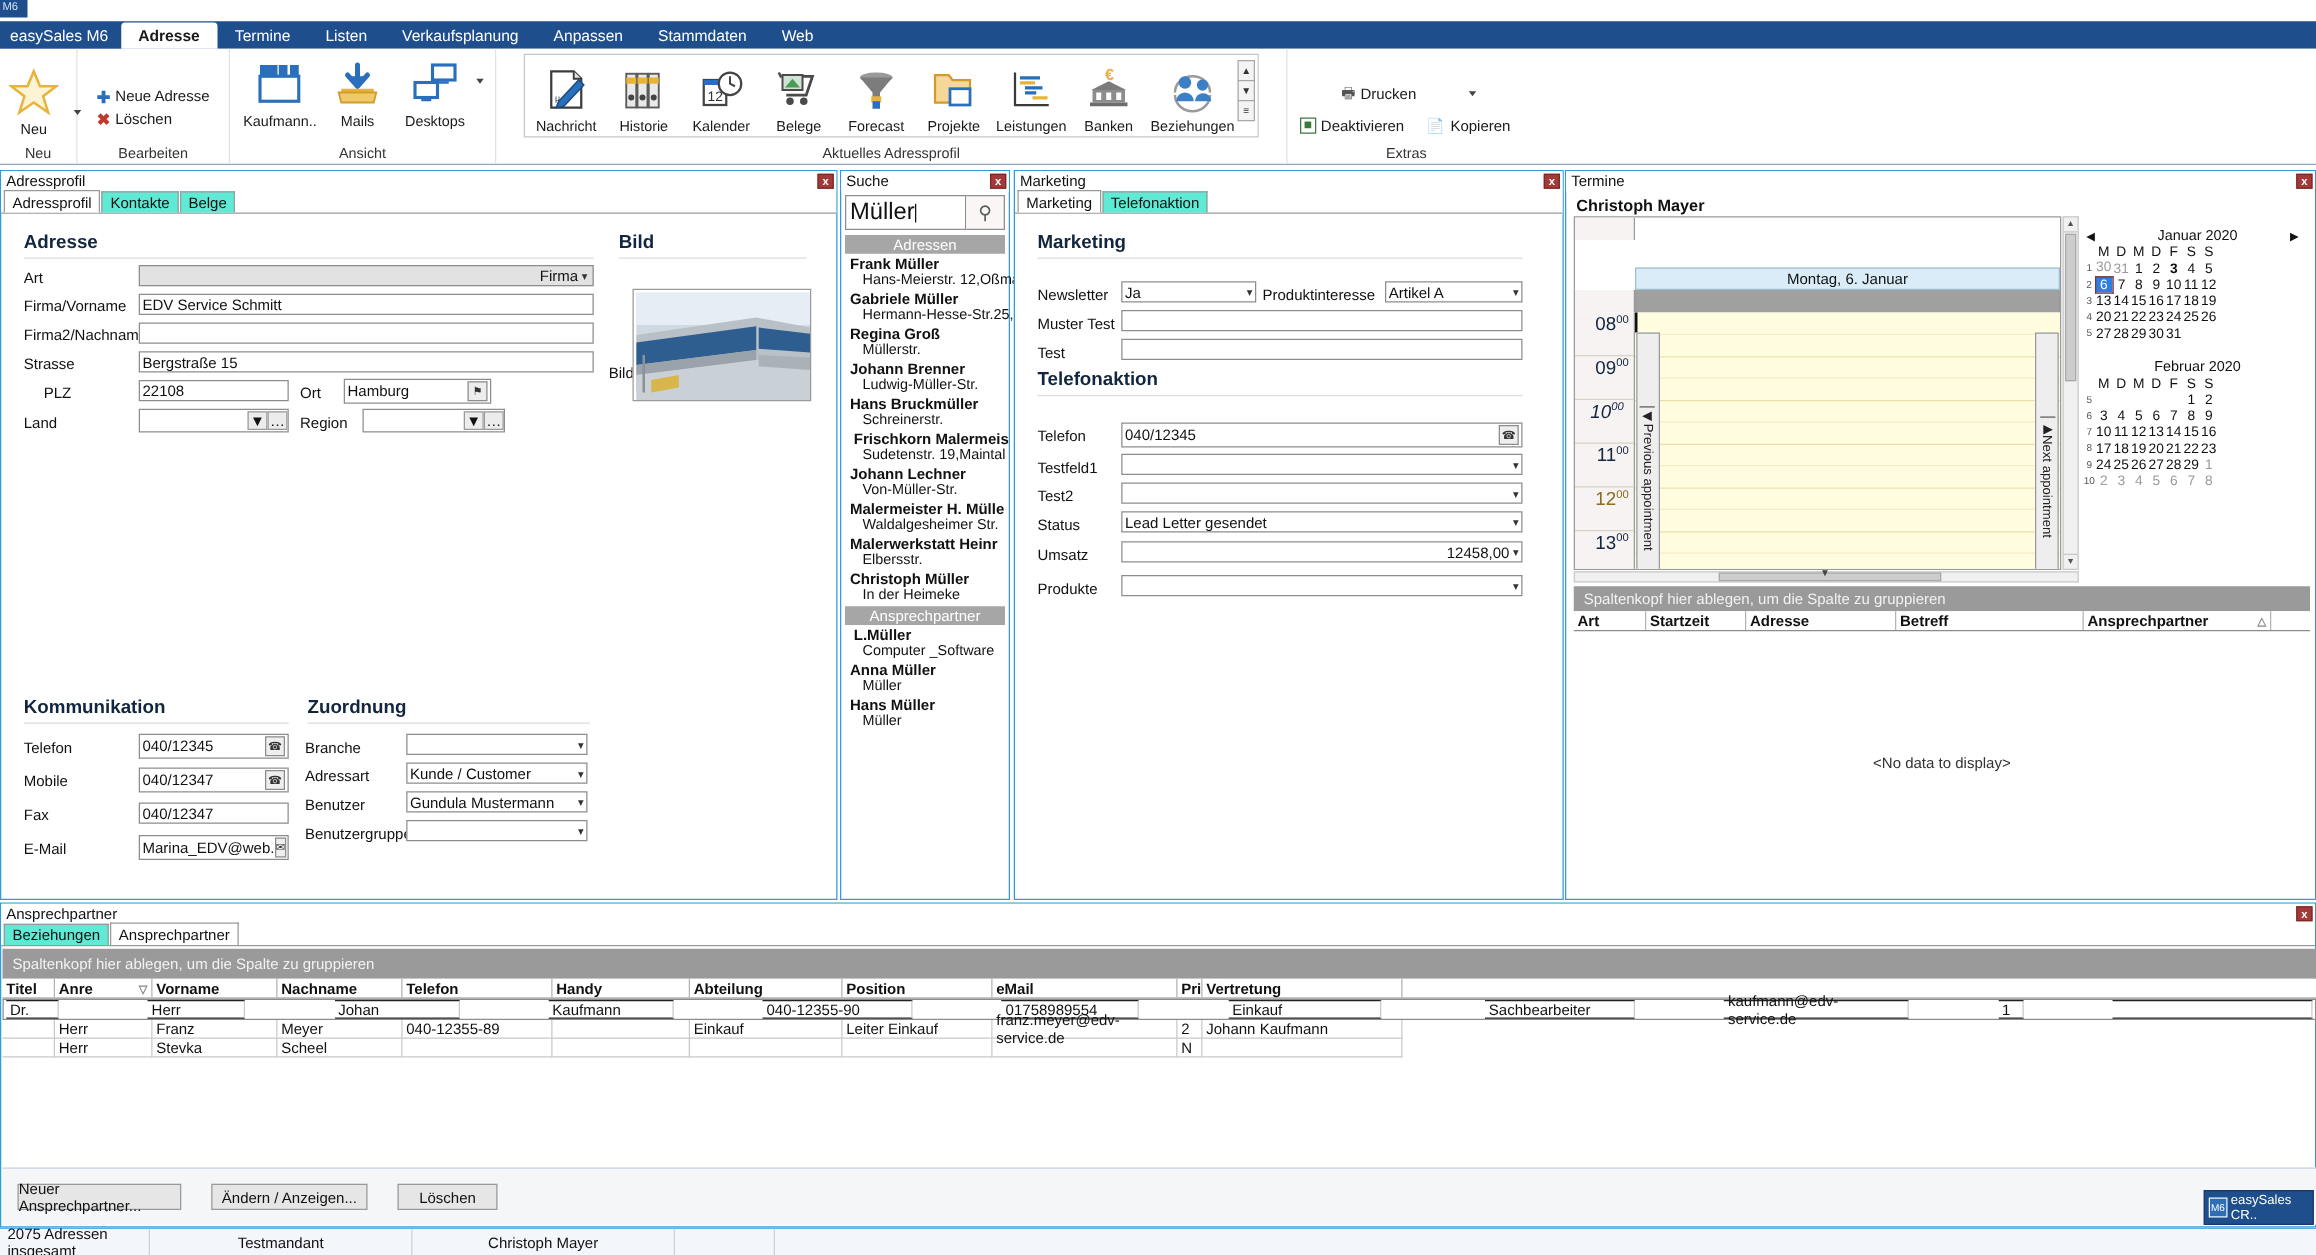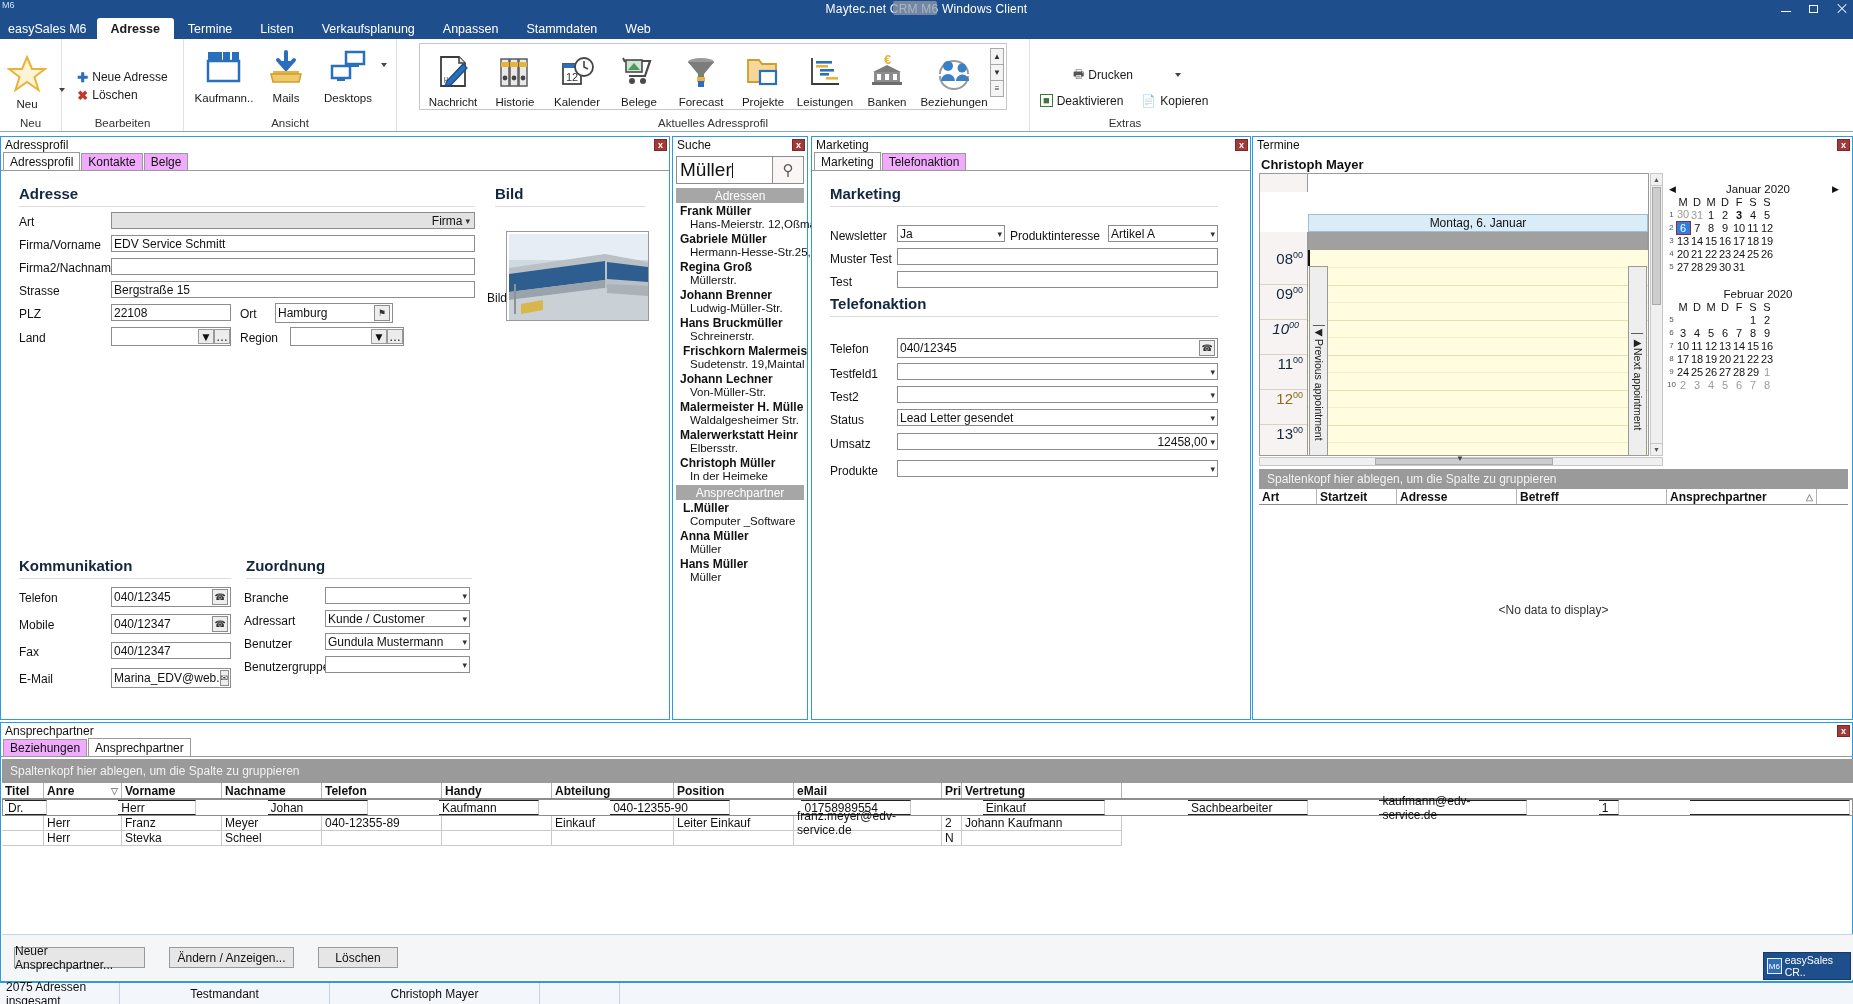--- a/index.html
+++ b/index.html
@@ -86,21 +86,21 @@
     padding:0 2px 0 4px; font-size:12px; color:#111; justify-content:space-between;
     border-bottom:1px solid #ffffff;
   }
   .cap-x {
     width:13px;height:12px;background:#a33a3a;color:#fff;font-size:9px;font-weight:bold;
     display:flex;align-items:center;justify-content:center;border:1px solid #7f2626;
   }
   .tabstrip { display:flex; align-items:flex-end; height:18px; padding-left:2px;
               border-bottom:1px solid #9a9a9a; background:#ffffff; }
   .ptab { height:17px; padding:0 6px; font-size:12px; display:flex; align-items:center;
-          border:1px solid #9a9a9a; border-bottom:none; background:#f0abfc; color:#111; cursor:default; margin-right:1px;}
+          border:1px solid #9a9a9a; border-bottom:none; background:#5eead4; color:#111; cursor:default; margin-right:1px;}
   .ptab.active { background:#ffffff; height:18px; position:relative; z-index:2; }
 
   .sect-title { font-size:15px; font-weight:bold; color:#12263f; }
   .sect-rule { height:1px; background:#dcdcdc; margin-top:4px; }
 
   .fld-label { font-size:12px; color:#111; }
   .inp {
     border:1px solid #8d8d8d; background:#ffffff; height:17px; font-size:12px;
     padding:0 2px; display:flex; align-items:center; color:#111;
   }
@@ -175,36 +175,20 @@
 
   .scroll-v { background:#f0f0f0; border:1px solid #c8c8c8; }
   .scroll-thumb { background:#cdcdcd; border:1px solid #a9a9a9; }
   .caret { display:inline-block; width:1px; height:15px; background:#111; }
 </style>
 </head>
 <body>
 
 <div class="app">
 
-  <div class="titlebar">
-    <span class="tb-title">Maytec.net CRM M6 Windows Client</span>
-    <div class="tb-overlay"></div>
-    <div class="winbtns">
-      <div class="winbtn">
-          <div class="bar"></div>
-        </div>
-      <div class="winbtn">
-          <div class="sq"></div>
-        </div>
-      <div class="winbtn">
-          <div class="x1"></div>
-          <div class="x2"></div>
-        </div>
-    </div>
-  </div>
 
   <div class="ribbon-tabs">
     <div class="rtab first">easySales M6</div>
     <div class="rtab active">Adresse</div>
     <div class="rtab">Termine</div>
     <div class="rtab">Listen</div>
     <div class="rtab">Verkaufsplanung</div>
     <div class="rtab">Anpassen</div>
     <div class="rtab">Stammdaten</div>
     <div class="rtab">Web</div>
@@ -473,21 +457,21 @@
     <div style="position:absolute;left:18px;top:124px;" class="fld-label">Firma2/Nachname</div>
     <div class="inp" style="position:absolute;left:110px;top:121px;width:364px;">
       <span></span>
     </div>
 
     <div style="position:absolute;left:18px;top:147px;" class="fld-label">Strasse</div>
     <div class="inp" style="position:absolute;left:110px;top:144px;width:364px;">
       <span>Bergstraße 15</span>
     </div>
 
-    <div style="position:absolute;left:18px;top:170px;" class="fld-label">PLZ</div>
+    <div style="position:absolute;left:34px;top:170px;" class="fld-label">PLZ</div>
     <div class="inp" style="position:absolute;left:110px;top:167px;width:120px;">
       <span>22108</span>
     </div>
     <div style="position:absolute;left:239px;top:170px;" class="fld-label">Ort</div>
     <div class="inp" style="position:absolute;left:274px;top:166px;width:118px;height:20px;justify-content:space-between;">
       <span>Hamburg</span>
       <span class="btn-mini" style="height:16px;width:16px;">⚑</span>
     </div>
 
     <div style="position:absolute;left:18px;top:194px;" class="fld-label">Land</div>

